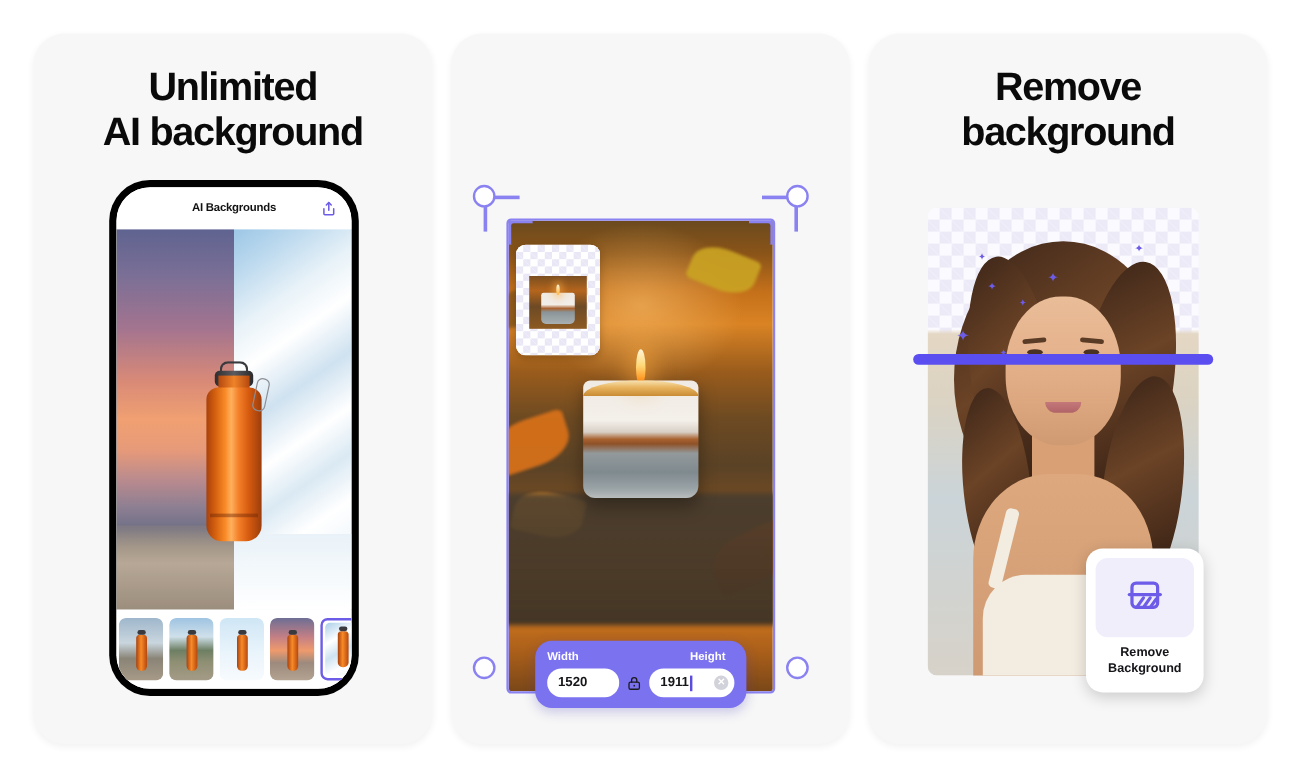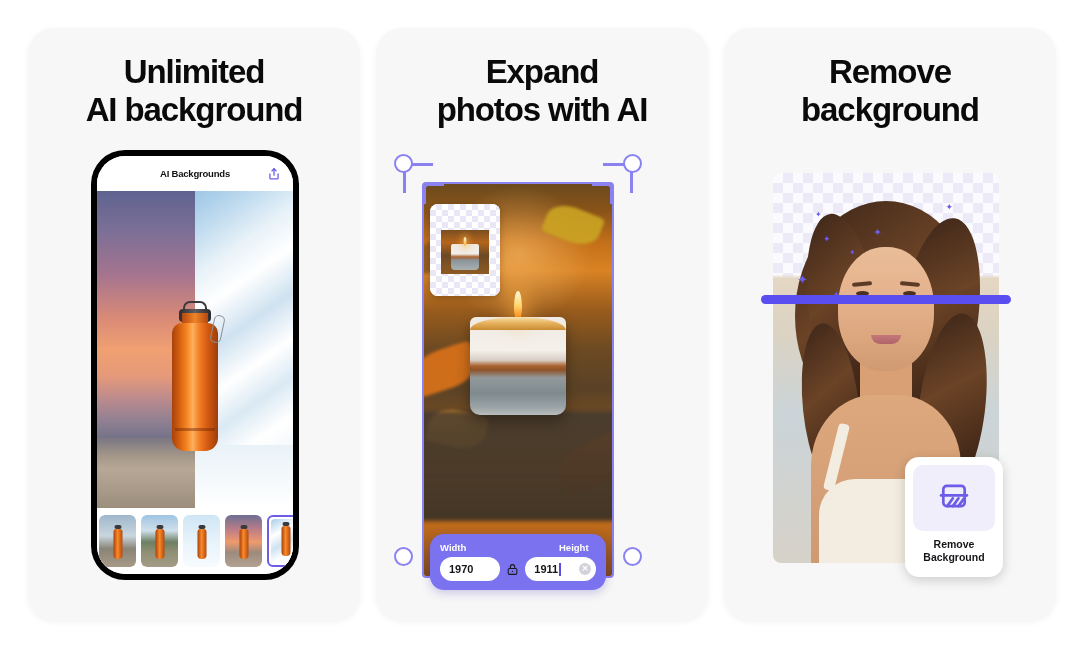--- a/index.html
+++ b/index.html
@@ -248,21 +248,21 @@
   .bg-sky        { background: linear-gradient(to bottom,#cfe6f5 0%,#e9f4fb 55%,#f7fbfe 100%); }
   .bg-sunset     { background: linear-gradient(to bottom,#6d6e94 0%,#c27f85 30%,#ef9a6c 52%,#9c8a7e 72%,#b4a391 100%); }
   .bg-snow       { background: linear-gradient(150deg,#a9cde8 0%,#ffffff 30%,#cfe3f1 52%,#ffffff 74%,#e8f2f8 100%); }
   .bg-rocks      { background: linear-gradient(to bottom,#9fb7cc 0%,#c9d6de 40%,#8a8477 65%,#a79a87 100%); }
 
   
   .expand-area {
     position: absolute;
     left: 46px;
     top: 154px;
-    width: 192px;
+    width: 224px;
     height: 396px;
   }
   .expand-frame {
     position: absolute;
     inset: 0;
     border: 2px solid #8b82f2;
     border-radius: 4px;
     overflow: hidden;
   }
   
@@ -692,22 +692,20 @@
               </div>
             </div>
 
         </div>
 
       </div>
     </div>
   </div>
 
   <div class="card">
-    <div class="card-title">Expand
-photos with AI</div>
 
     <div class="expand-area">
 
       <div class="expand-frame">
         <div class="candle-photo">
           <div class="leaf" style="left:-6%;top:42%;width:64px;height:40px;background:#d8711a;transform:rotate(-18deg);"></div>
           <div class="leaf" style="left:2%;top:58%;width:58px;height:36px;background:#e8932a;transform:rotate(12deg);"></div>
           <div class="leaf" style="right:-8%;top:66%;width:70px;height:42px;background:#d4600f;transform:rotate(-24deg);"></div>
           <div class="leaf" style="left:24%;bottom:-4%;width:72px;height:38px;background:#e07a17;transform:rotate(8deg);"></div>
           <div class="leaf" style="right:6%;top:6%;width:56px;height:34px;background:#caa323;transform:rotate(22deg);"></div>
@@ -741,21 +739,21 @@
       <div class="handle bl"></div>
       <div class="handle br"></div>
 
       <div class="size-panel">
         <div class="size-labels">
           <span>Width</span>
           <span>Height</span>
         </div>
         <div class="size-fields">
           <div class="size-input">
-            <span>1970</span>
+            <span>1520</span>
           </div>
           <span class="lock-icon">
             <svg viewBox="0 0 24 24" width="13" height="15" fill="none" stroke="#1a1a1f" stroke-width="2" stroke-linecap="round">
               <rect x="4" y="10" width="16" height="11" rx="2.5"></rect>
               <path d="M8 10V7a4 4 0 0 1 8 0v3"></path>
               <circle cx="12" cy="15.5" r="1.3" fill="#1a1a1f" stroke="none"></circle>
             </svg>
           </span>
           <div class="size-input focused">
             <span>1911</span>

